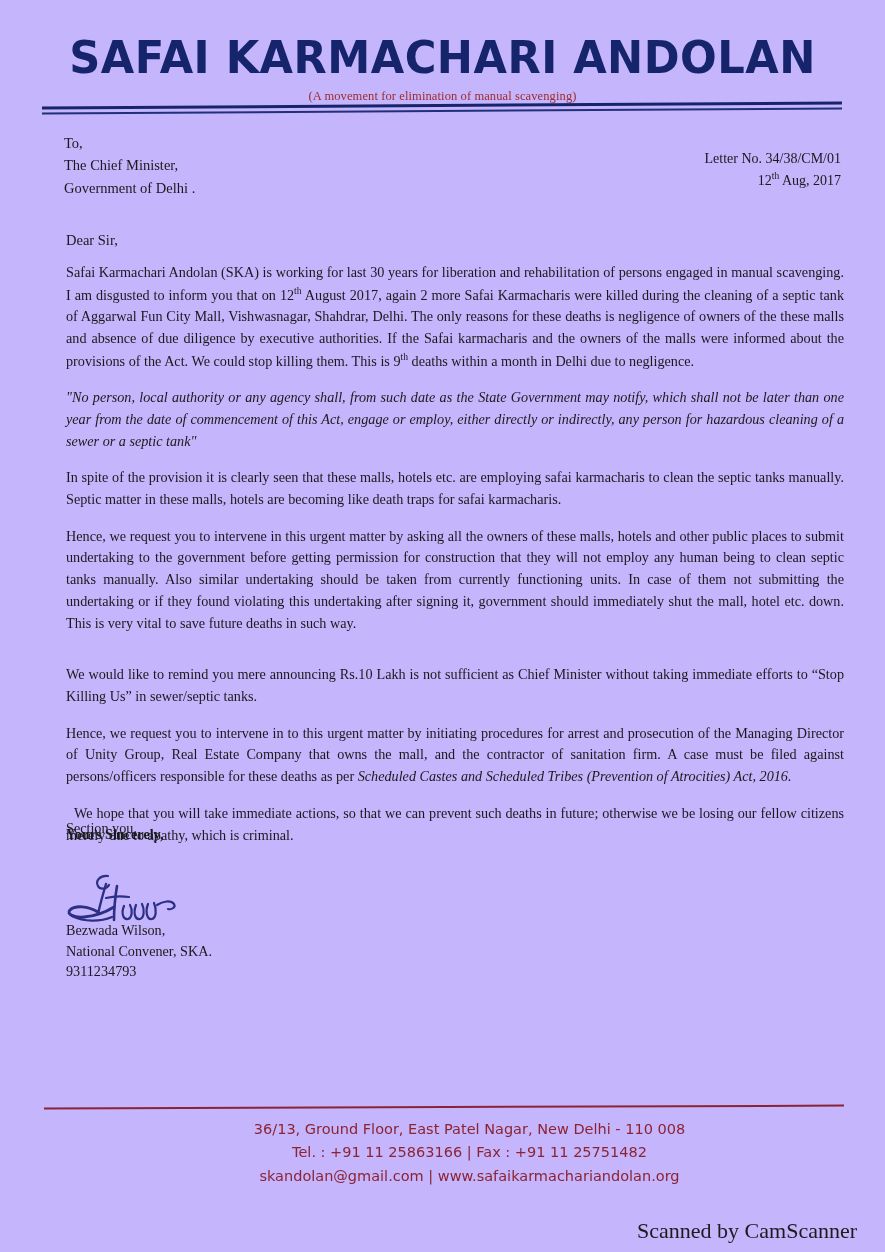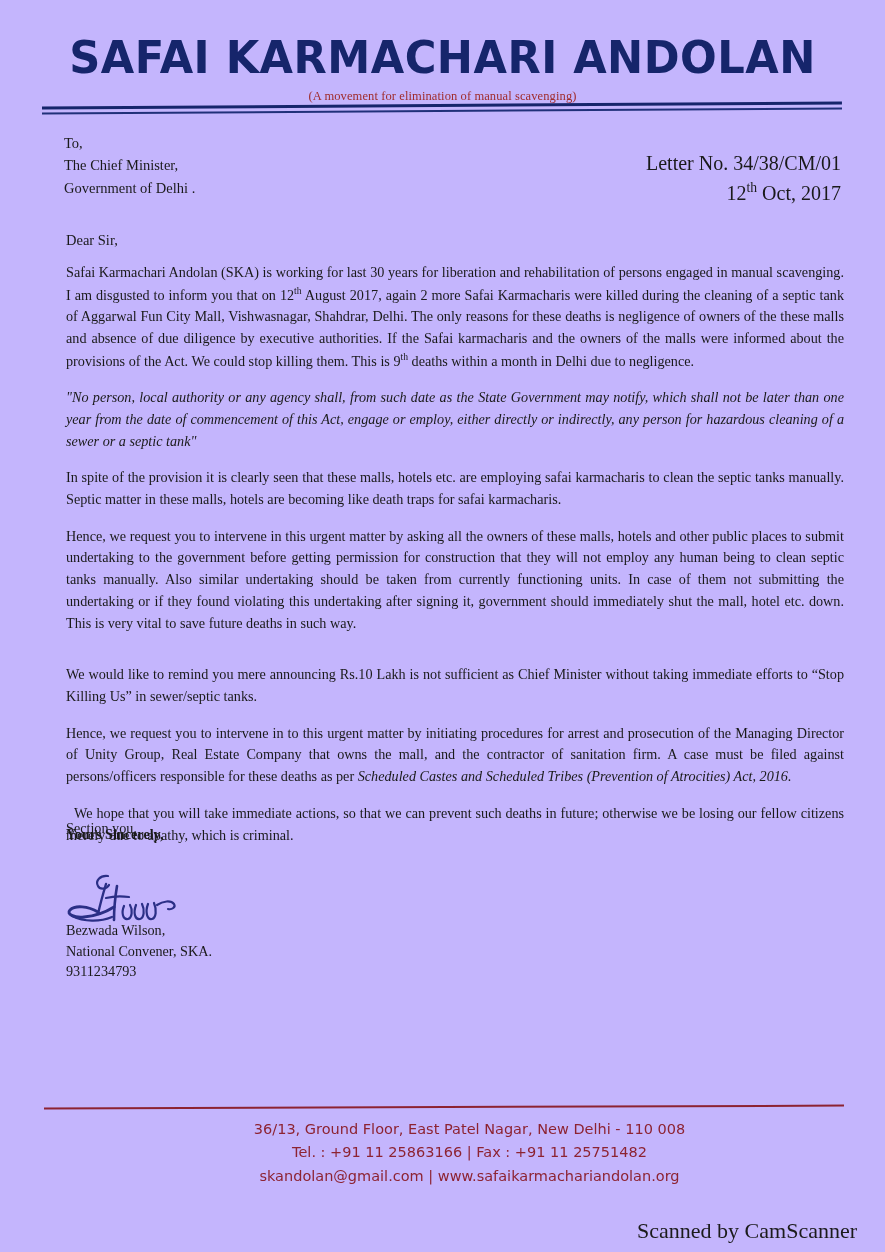--- a/index.html
+++ b/index.html
@@ -76,21 +76,21 @@
     position: absolute;
     top: 132px;
     left: 64px;
     font-size: 14.5px;
     line-height: 1.55;
   }
   .letter-meta {
     position: absolute;
     top: 148px;
     right: 44px;
-    font-size: 20px;
+    font-size: 14px;
     line-height: 1.5;
     text-align: right;
   }
 
   
   .subject {
     position: absolute;
     top: 200px;
     left: 152px;
     width: 700px;
@@ -204,21 +204,21 @@
   </div>
 
   <div class="to-block">
     <div>To,</div>
     <div>The Chief Minister,</div>
     <div>Government of Delhi  .</div>
   </div>
 
   <div class="letter-meta">
     <div>Letter No. 34/38/CM/01</div>
-    <div><span>12</span><sup>th</sup><span> Oct, 2017</span></div>
+    <div><span>12</span><sup>th</sup><span> Aug, 2017</span></div>
   </div>
 
 
   <div class="salutation">Dear Sir,</div>
 
   <div class="body-wrap">
 
     <p><span>Safai Karmachari Andolan (SKA) is working for last 30 years for liberation and rehabilitation of persons engaged in manual scavenging. I am disgusted to inform you that on 12</span><sup>th</sup><span> August 2017, again 2 more Safai Karmacharis were killed during the cleaning of a septic tank of Aggarwal Fun City Mall, Vishwasnagar, Shahdrar, Delhi. The only reasons for these deaths is negligence of owners of the these malls and absence of due diligence by executive authorities. If the Safai karmacharis and the owners of the malls were informed about the provisions of the Act. We could stop killing them. This is 9</span><sup>th</sup><span> deaths within a month in Delhi due to negligence.</span></p>
 
 

